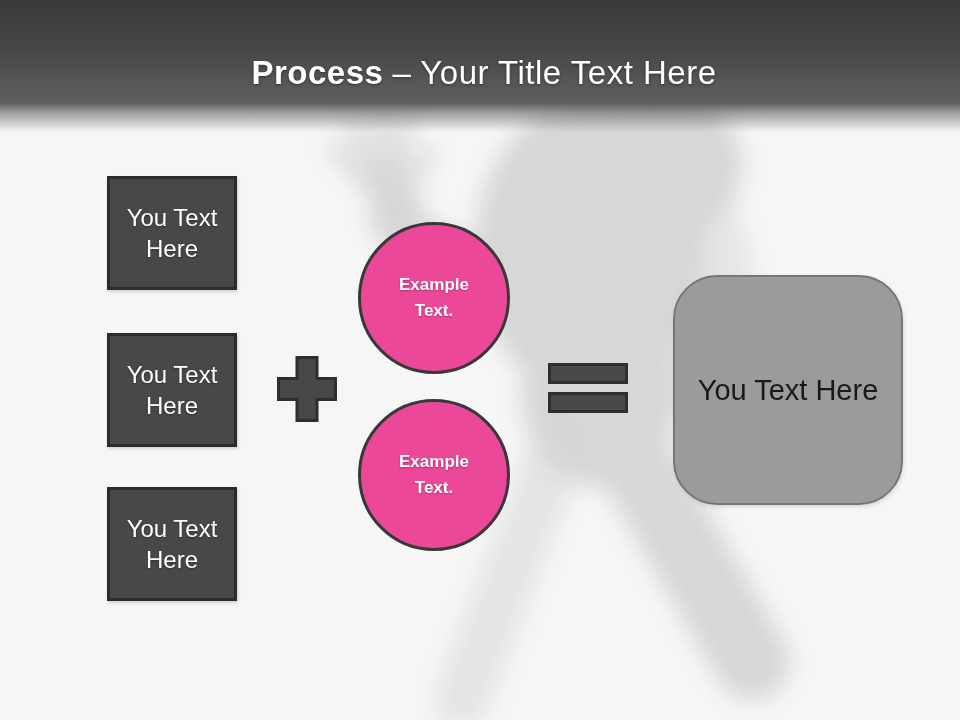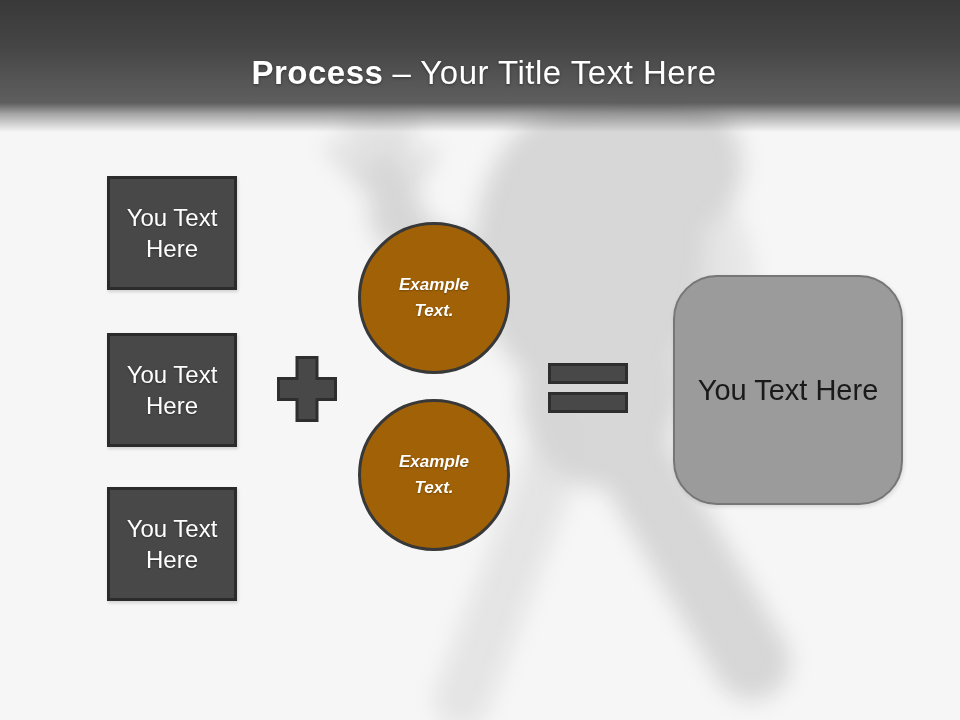--- a/index.html
+++ b/index.html
@@ -68,24 +68,24 @@
   .plus-wrap {
     position: absolute; left: 277px; top: 356px;
     width: 60px; height: 66px;
   }
 
   .circle {
     position: absolute; left: 358px;
     width: 152px; height: 152px;
     box-sizing: border-box;
     border-radius: 50%;
-    background: #a16207;
+    background: #ec4899;
     border: 3px solid #383838;
     color: #ffffff;
-    font-size: 17px; font-weight: 700; font-style: italic;
+    font-size: 17px; font-weight: 700; 
     line-height: 26px;
     display: flex; align-items: center; justify-content: center;
     text-align: center;
     text-shadow: 0 1px 2px rgba(0,0,0,0.3);
   }
   .circle-1 { top: 222px; }
   .circle-2 { top: 399px; }
   .circle .lbl { width: 86px; }
 
   .equals-wrap {

